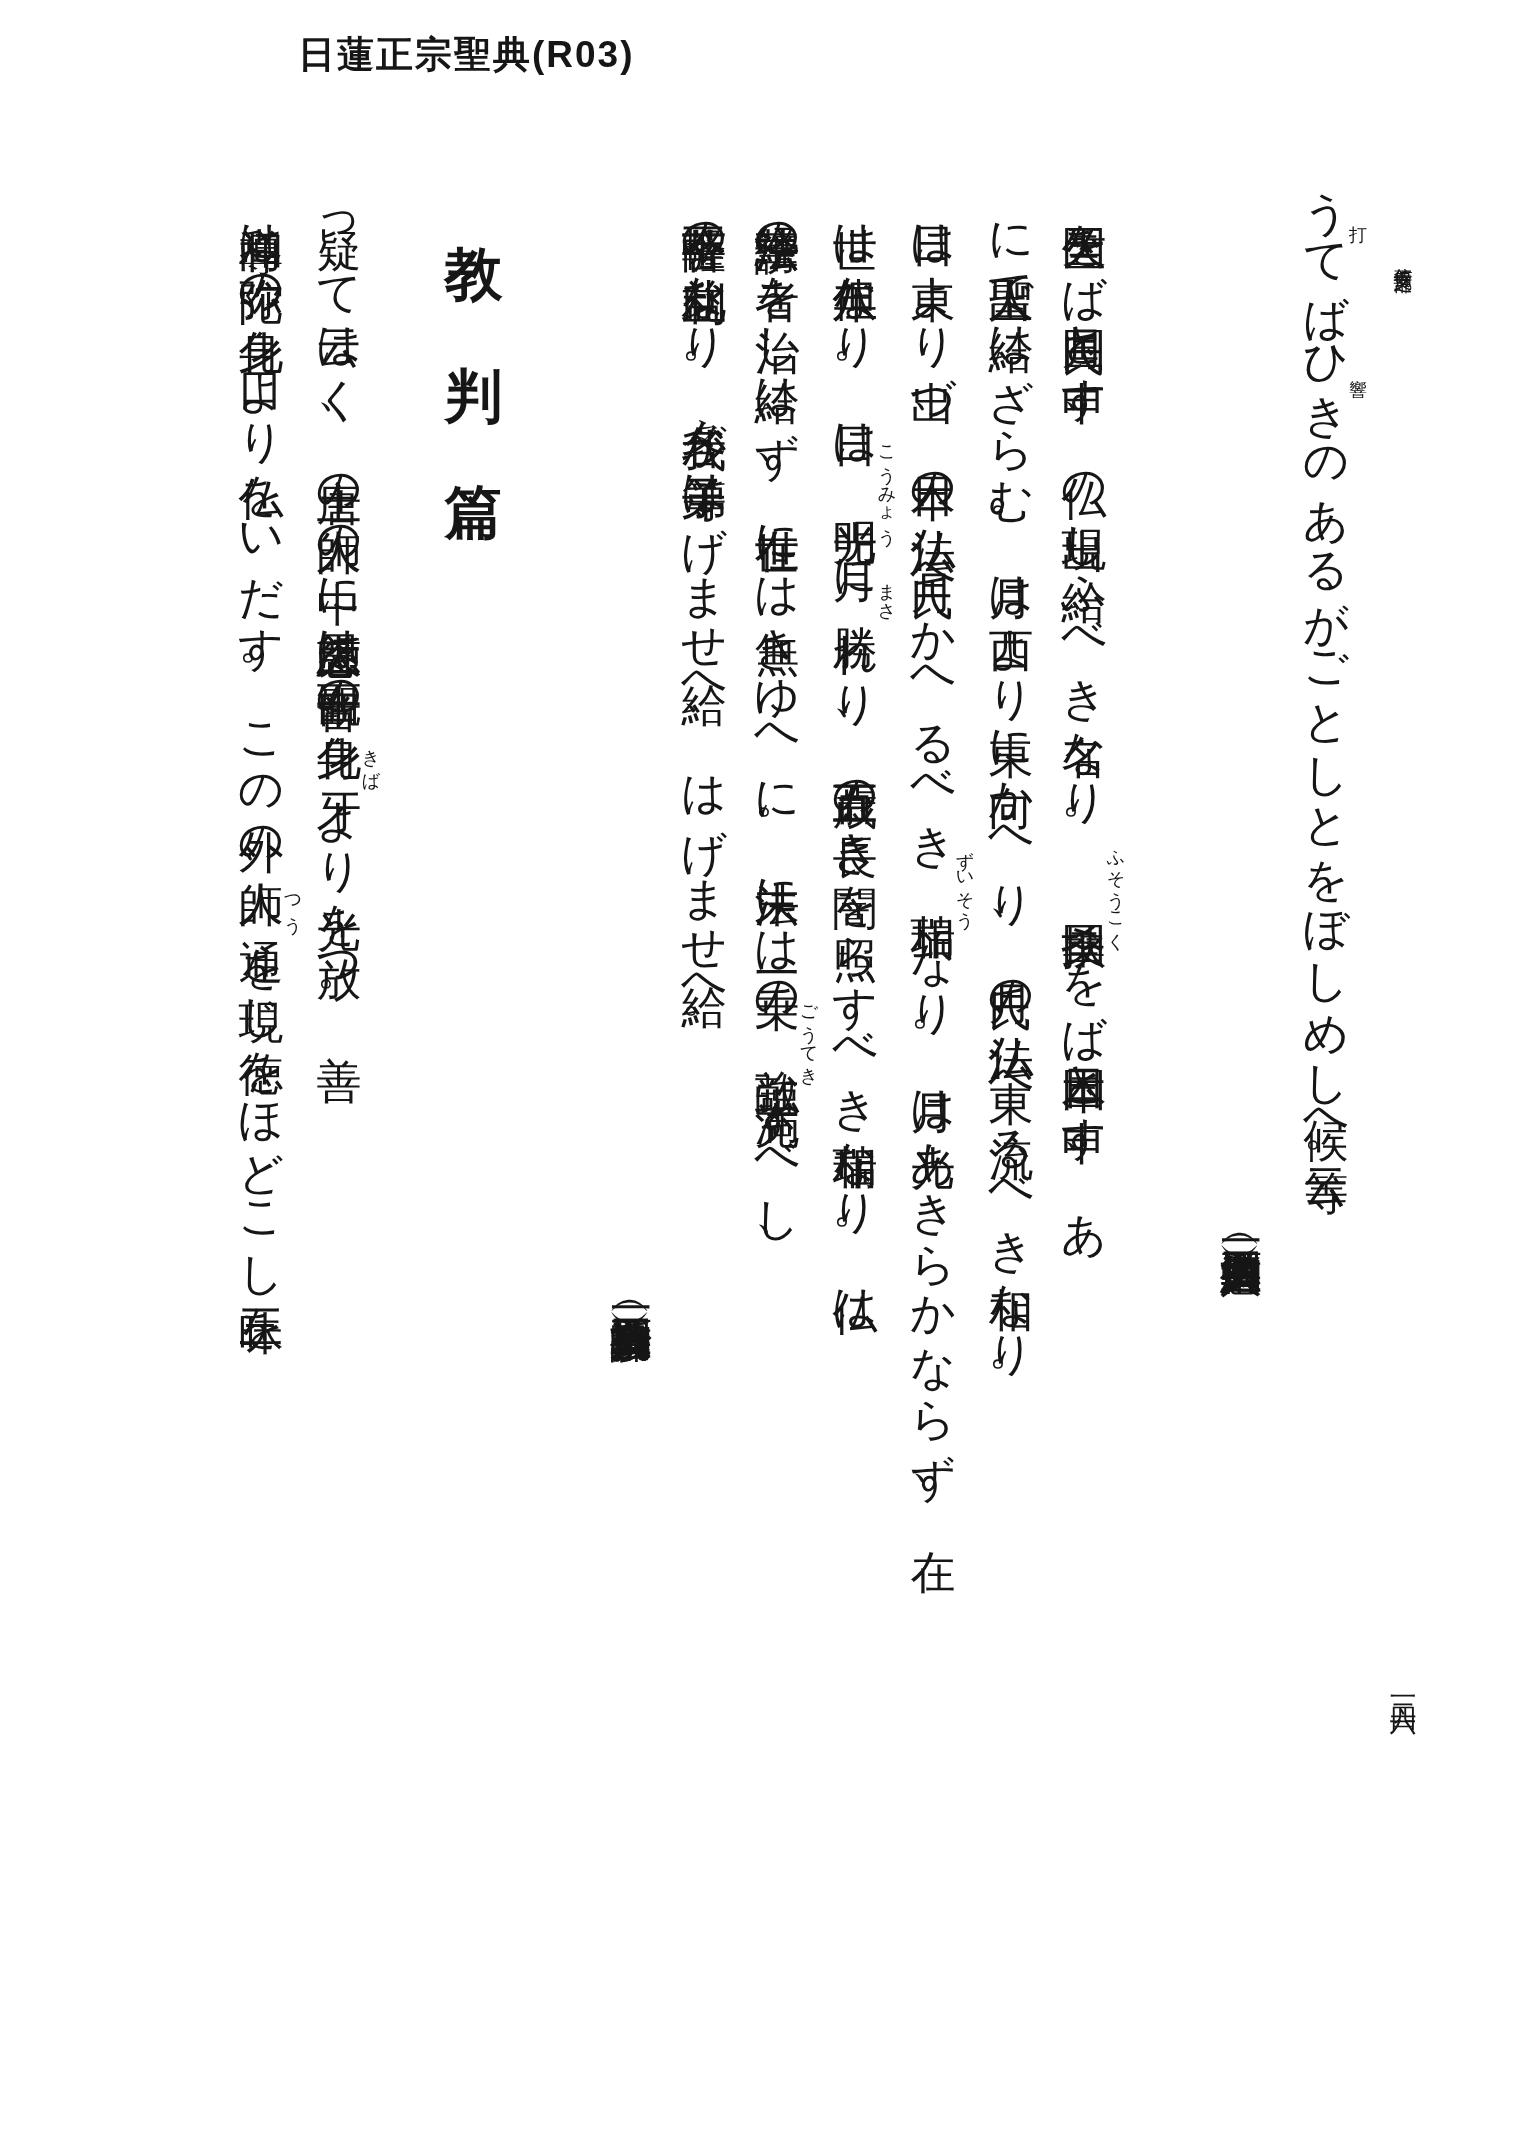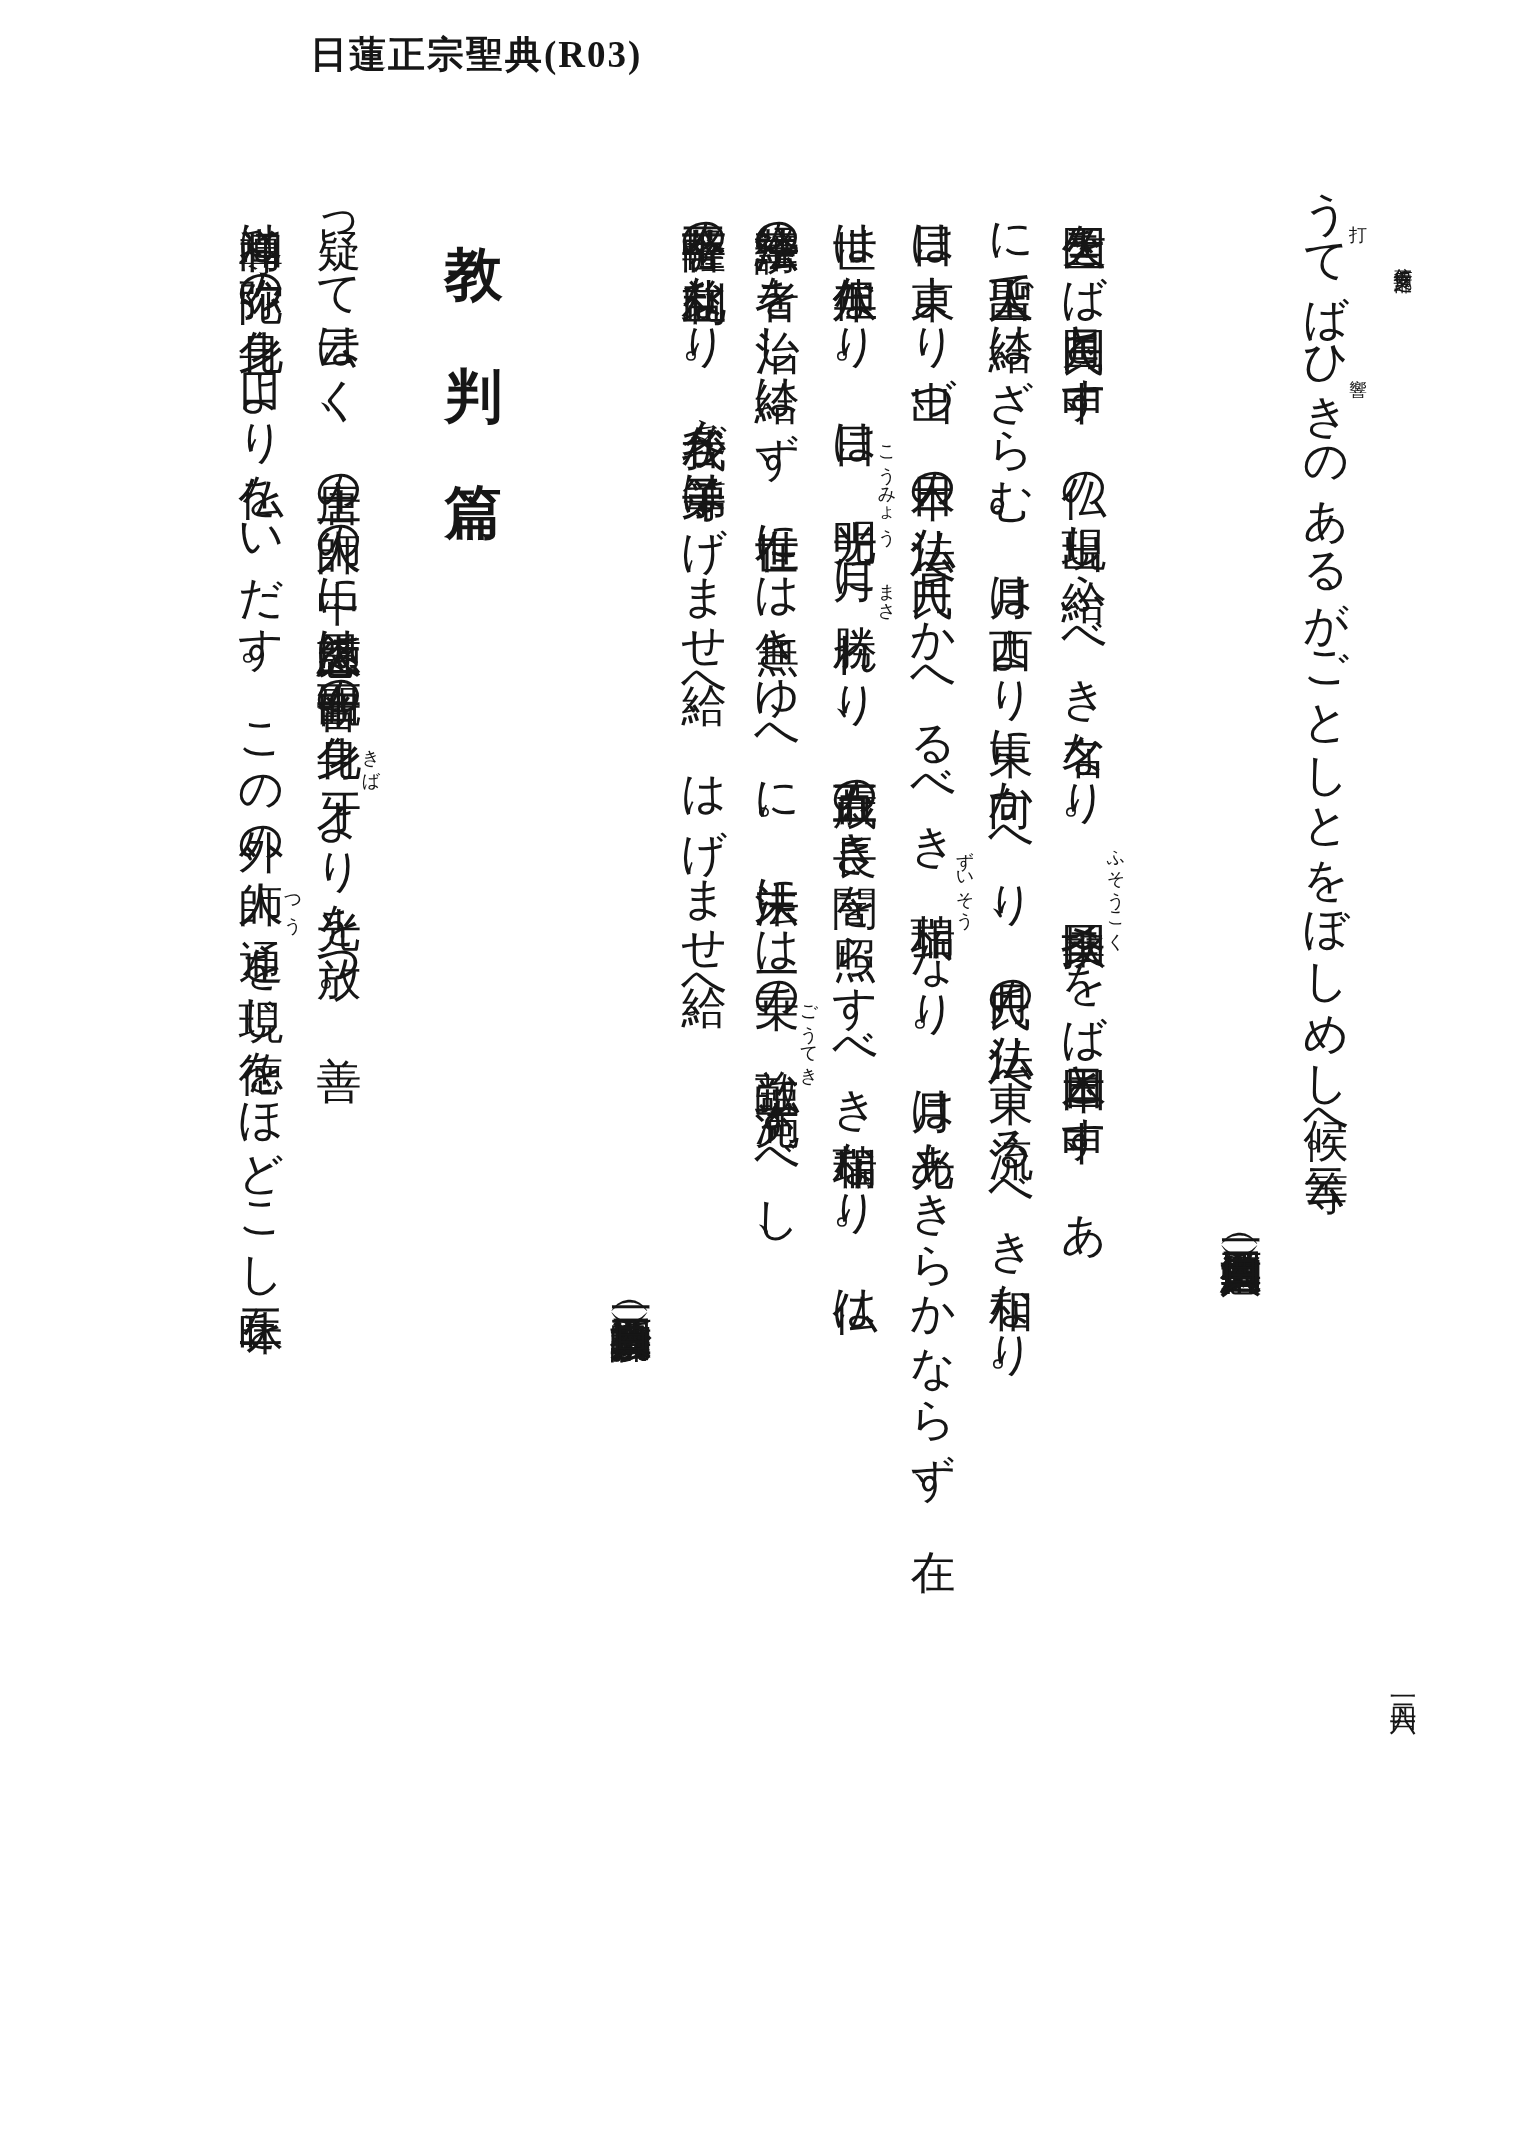--- a/index.html
+++ b/index.html
@@ -6,22 +6,22 @@
   .page{
     position:relative;
     width:1516px;height:2140px;
     background:#ffffff;
     color:#161616;
     font-family:"Liberation Serif","DejaVu Serif",serif;
     overflow:hidden;
   }
   
   .header{
-    position:absolute;left:310px;top:30px;
-    font-family:Liberation Serif, serif;
+    position:absolute;left:298px;top:30px;
+    font-family:Liberation Sans, sans-serif;
     font-weight:600;
     font-size:37px;
     letter-spacing:2px;
     white-space:nowrap;
   }
   
   .vtext{
     writing-mode:vertical-rl;
     text-orientation:mixed;
     white-space:nowrap;

